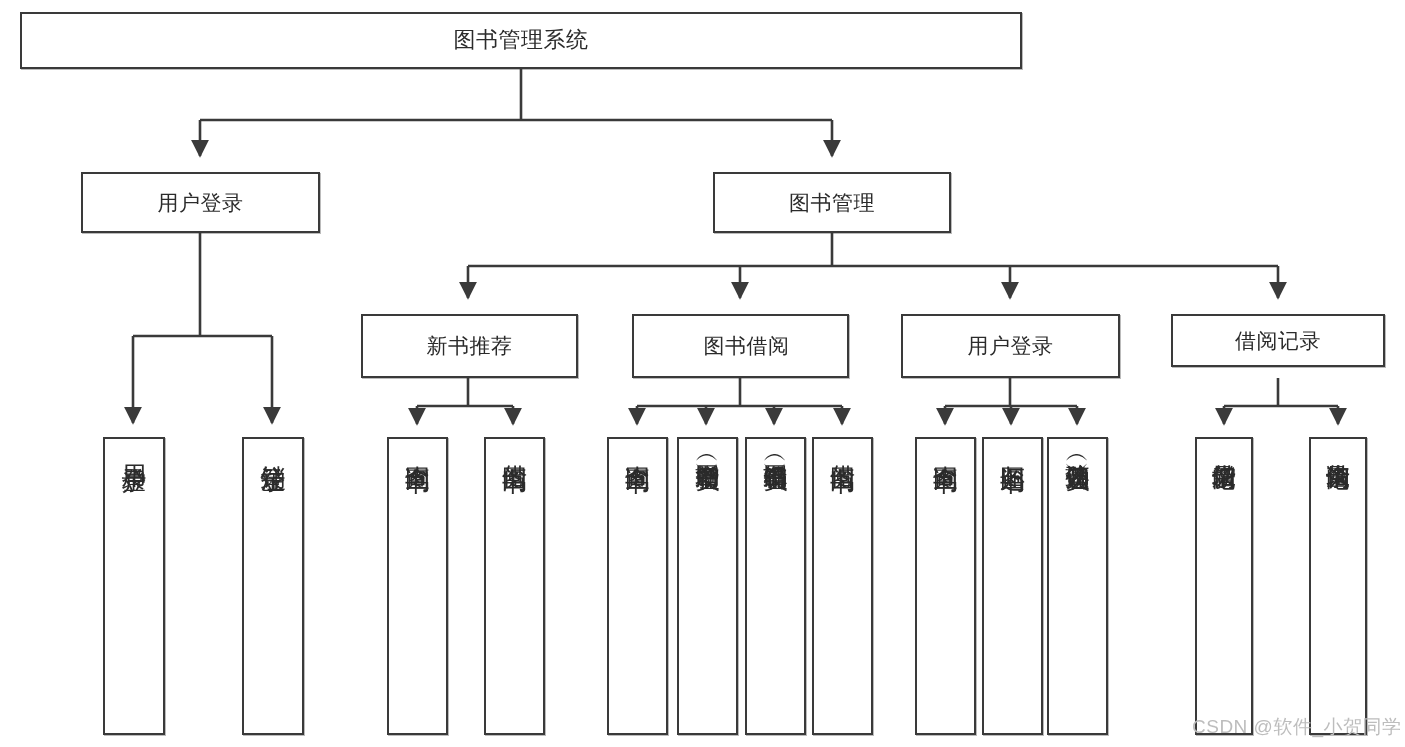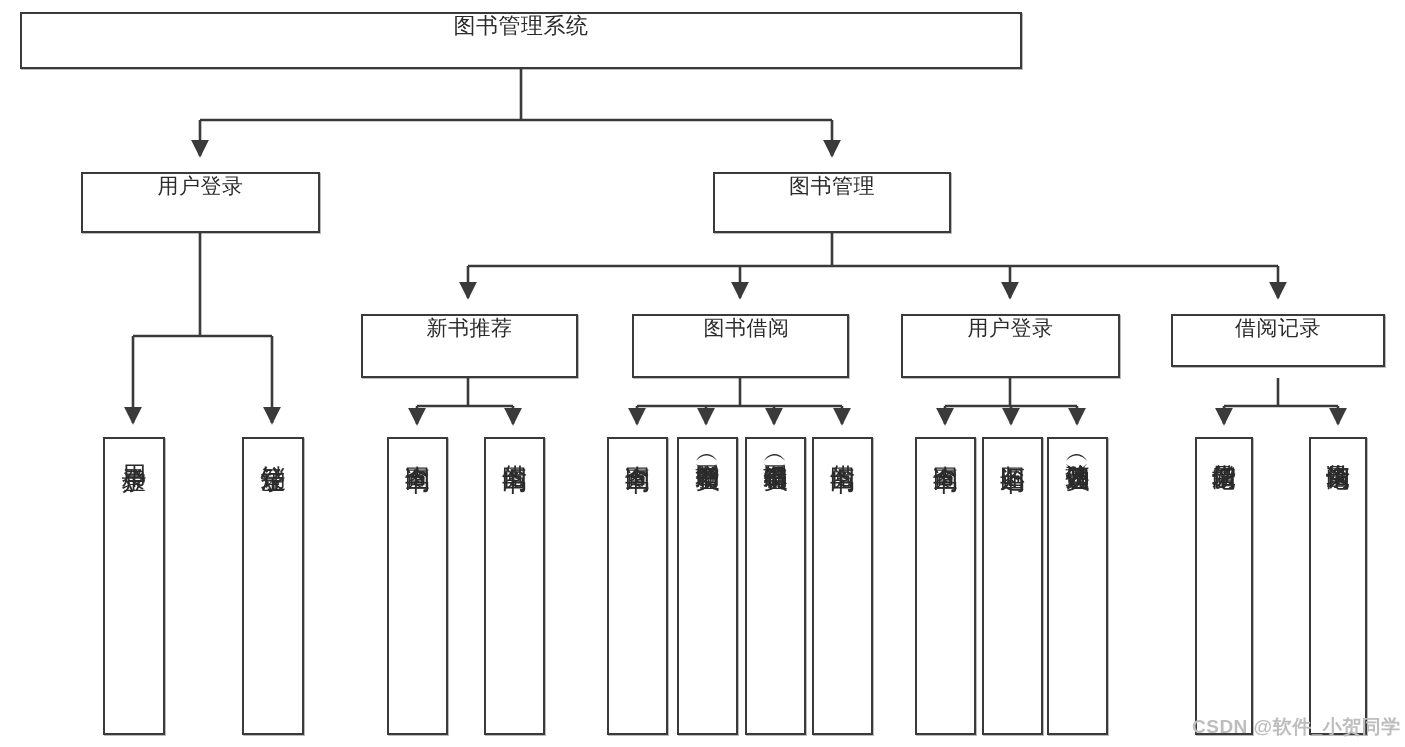--- a/index.html
+++ b/index.html
@@ -25,21 +25,21 @@
     width: 1405px;
     height: 747px;
     pointer-events: none;
   }
   .node {
     position: absolute;
     box-sizing: border-box;
     border: 2px solid #3a3a3a;
     background: #ffffff;
     display: flex;
-    align-items: flex-start;
+    align-items: center;
     justify-content: center;
     color: #2b2b2b;
     box-shadow: 1px 1px 0 rgba(60,60,60,0.35);
   }
   .node .label {
     display: block;
     text-align: center;
     line-height: 1.12;
     letter-spacing: 0.5px;
   }
@@ -69,21 +69,20 @@
     font-size: 24px;
     letter-spacing: 0.5px;
   }
   .watermark {
     position: absolute;
     color: #bdbdbd;
     font-size: 19px;
     white-space: nowrap;
     letter-spacing: 0.5px;
     user-select: none;
-    font-weight: bold;
   }
 </style>
 </head>
 <body>
 
 <div id="diagram-root">
 
   <svg id="edge-layer" viewBox="0 0 1405 747" width="1405" height="747" xmlns="http://www.w3.org/2000/svg">
     <defs>
       <marker id="arrow" viewBox="0 0 10 10" refX="9" refY="5" markerWidth="7" markerHeight="7" orient="auto-start-reverse">

